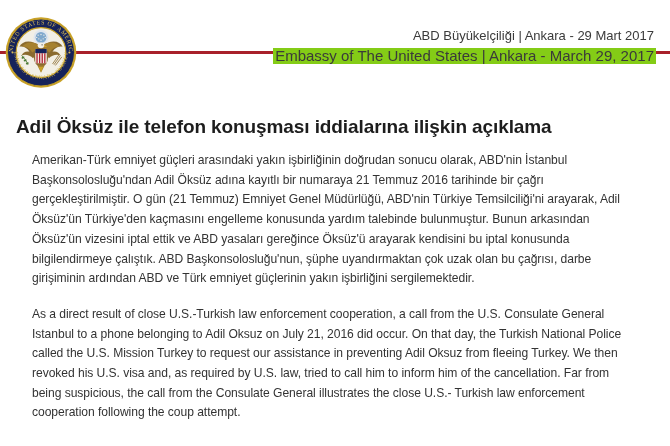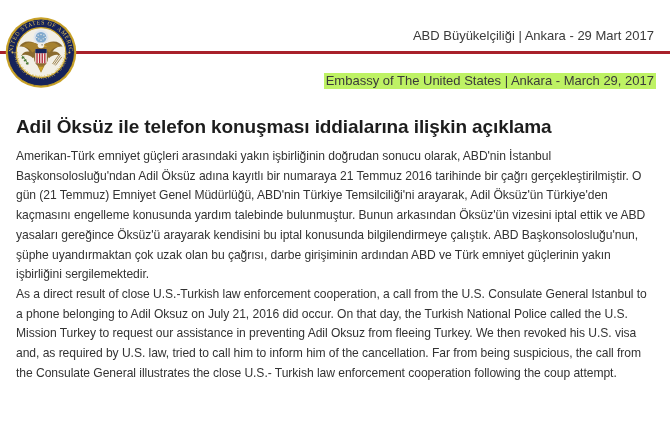--- a/index.html
+++ b/index.html
@@ -47,25 +47,25 @@
   }
   .header-line-tr {
     font-size: 13px;
     color: #3a3a3a;
     line-height: 14px;
     background: #ffffff;
     display: inline-block;
     padding: 1px 2px;
   }
   .header-line-en {
-    font-size: 13px;
+    font-size: 15px;
     color: #3a3a3a;
     line-height: 14px;
-    margin-top: 29px;
-    background: #bef264;
+    margin-top: 4px;
+    background: #84cc16;
     display: inline-block;
     padding: 1px 2px;
   }
 
   
   .content {
     padding: 0 15px 0 16px;
   }
   h2.section-heading {
     font-size: 19px;
@@ -75,21 +75,21 @@
     line-height: 17px;
     letter-spacing: -0.1px;
   }
   h2.section-heading.second {
     margin-top: 29px;
   }
   p.body-paragraph {
     font-size: 12.1px;
     line-height: 19.7px;
     color: #333333;
-    margin: 0;
+    margin: 16px;
     text-align: left;
     letter-spacing: -0.05px;
   }
   .first-block { margin-top: 18px; }
 </style>
 </head>
 <body>
 
 <div class="header">
 

